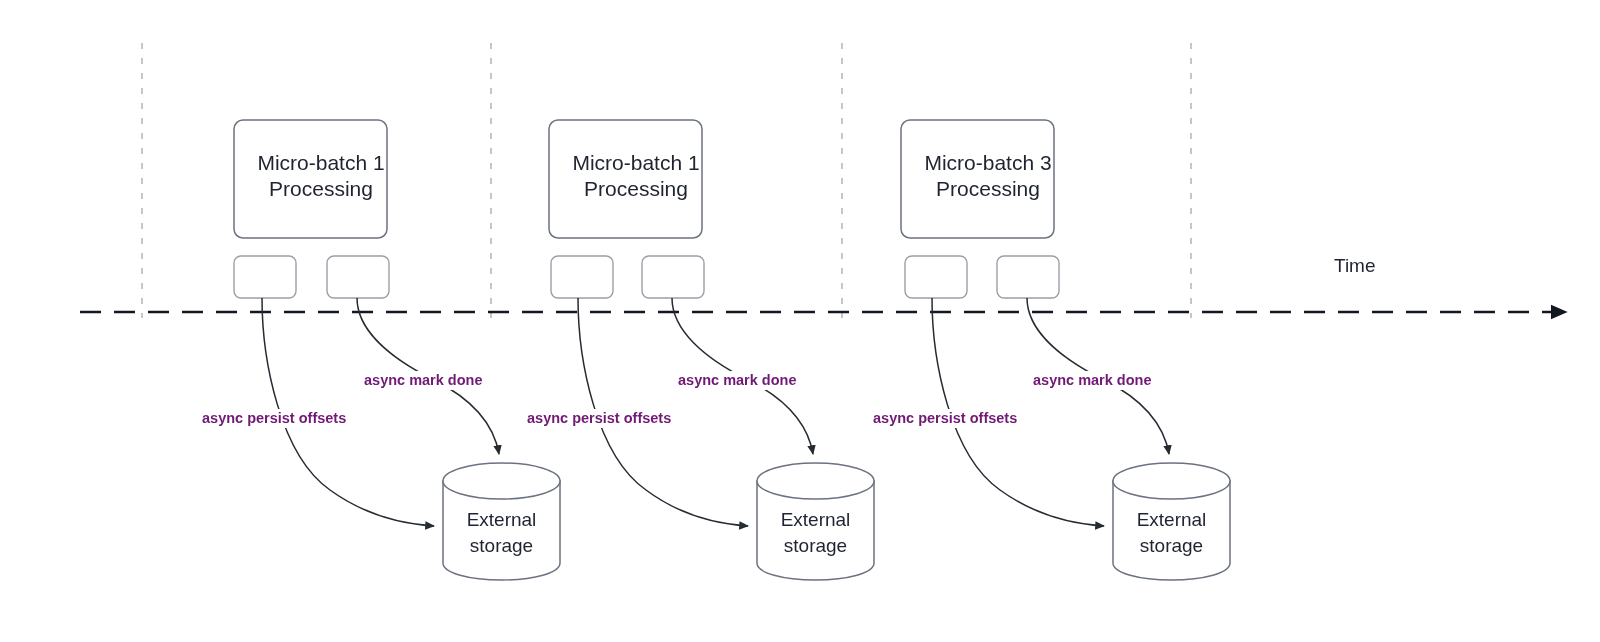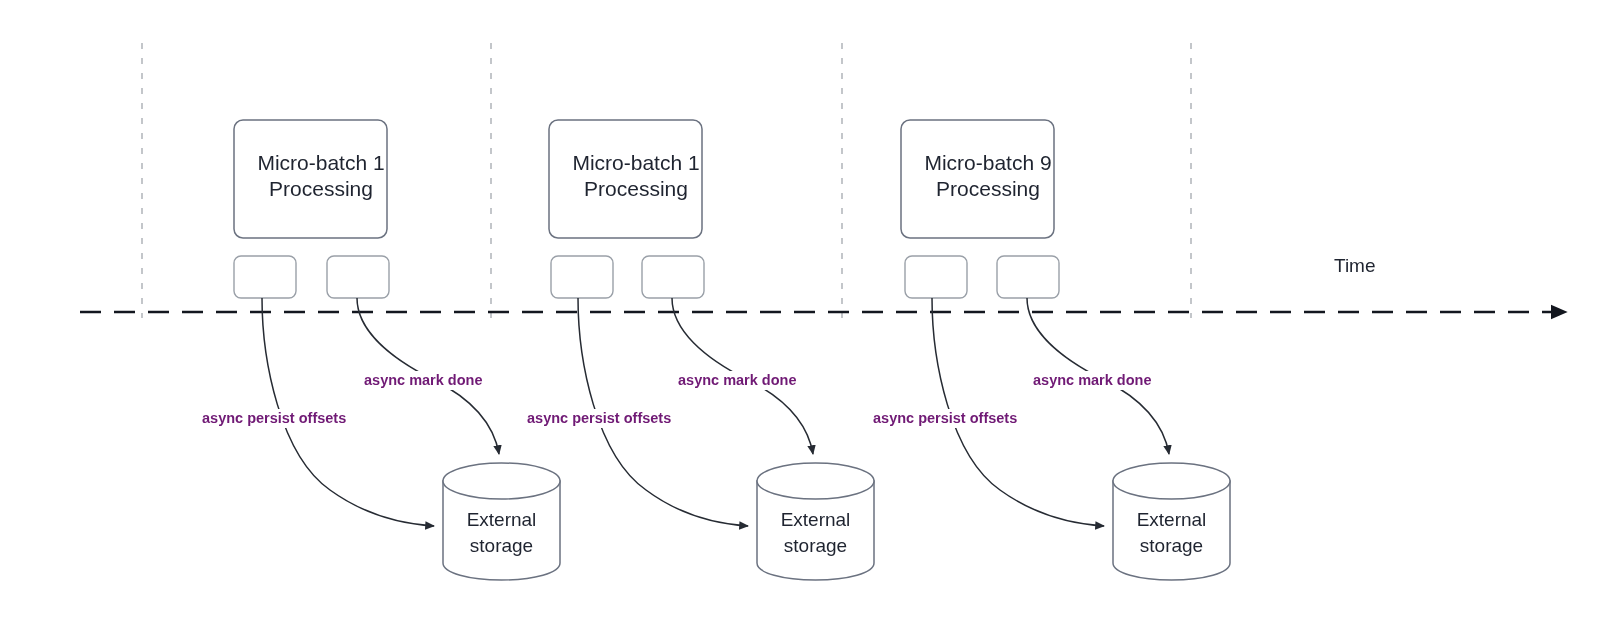--- a/index.html
+++ b/index.html
@@ -127,21 +127,21 @@
         <path d="M 1113 481 L 1113 563 C 1113 573 1139 580 1171.5 580 C 1204 580 1230 573 1230 563 L 1230 481 z" fill="#ffffff" stroke="#6b7280" stroke-width="1.5"></path>
         <ellipse cx="1171.5" cy="481" rx="58.5" ry="18" fill="#ffffff" stroke="#6b7280" stroke-width="1.5"></ellipse>
       </g>
     </g>
   </svg>
 
   <div class="shape-label batch-label" style="left:234px; top:150px;">Micro-batch 1
 Processing</div>
   <div class="shape-label batch-label" style="left:549px; top:150px;">Micro-batch 1
 Processing</div>
-  <div class="shape-label batch-label" style="left:901px; top:150px;">Micro-batch 9
+  <div class="shape-label batch-label" style="left:901px; top:150px;">Micro-batch 3
 Processing</div>
 
   <div class="shape-label storage-label" style="left:443px; top:507px;">External
 storage</div>
   <div class="shape-label storage-label" style="left:757px; top:507px;">External
 storage</div>
   <div class="shape-label storage-label" style="left:1113px; top:507px;">External
 storage</div>
 
   <div class="edge-label" style="left: 361px; top: 371px;">async mark done</div>

